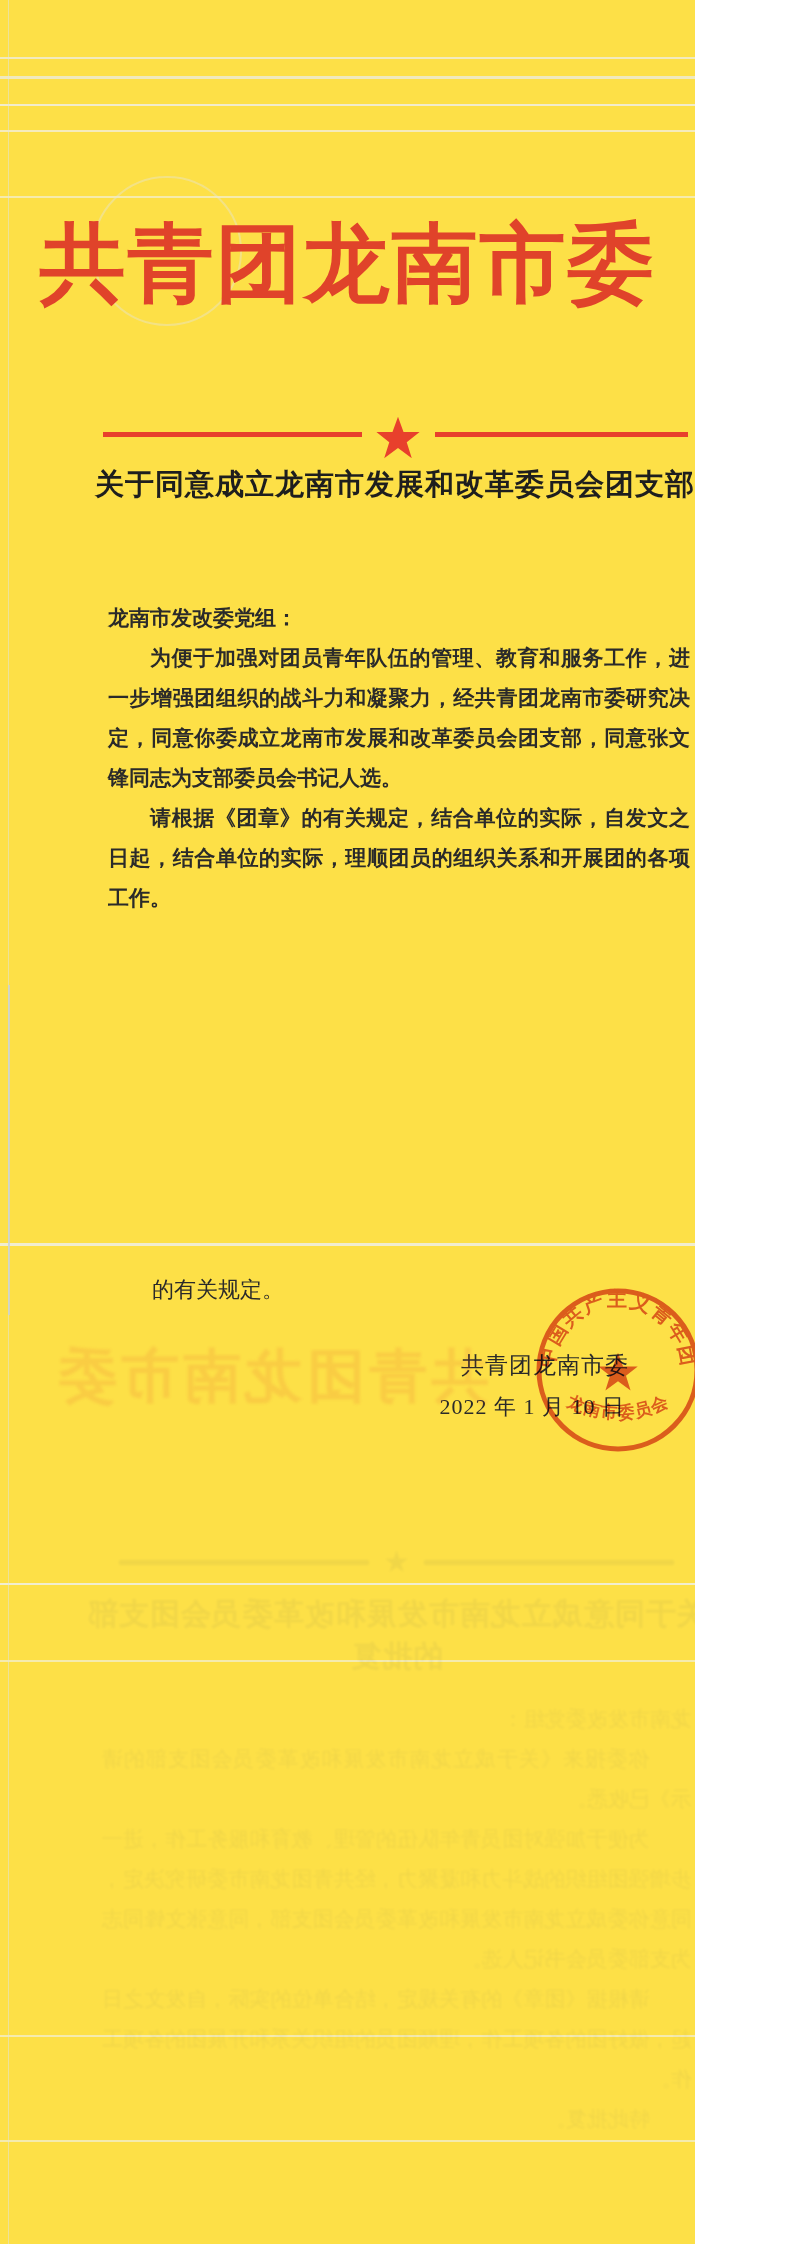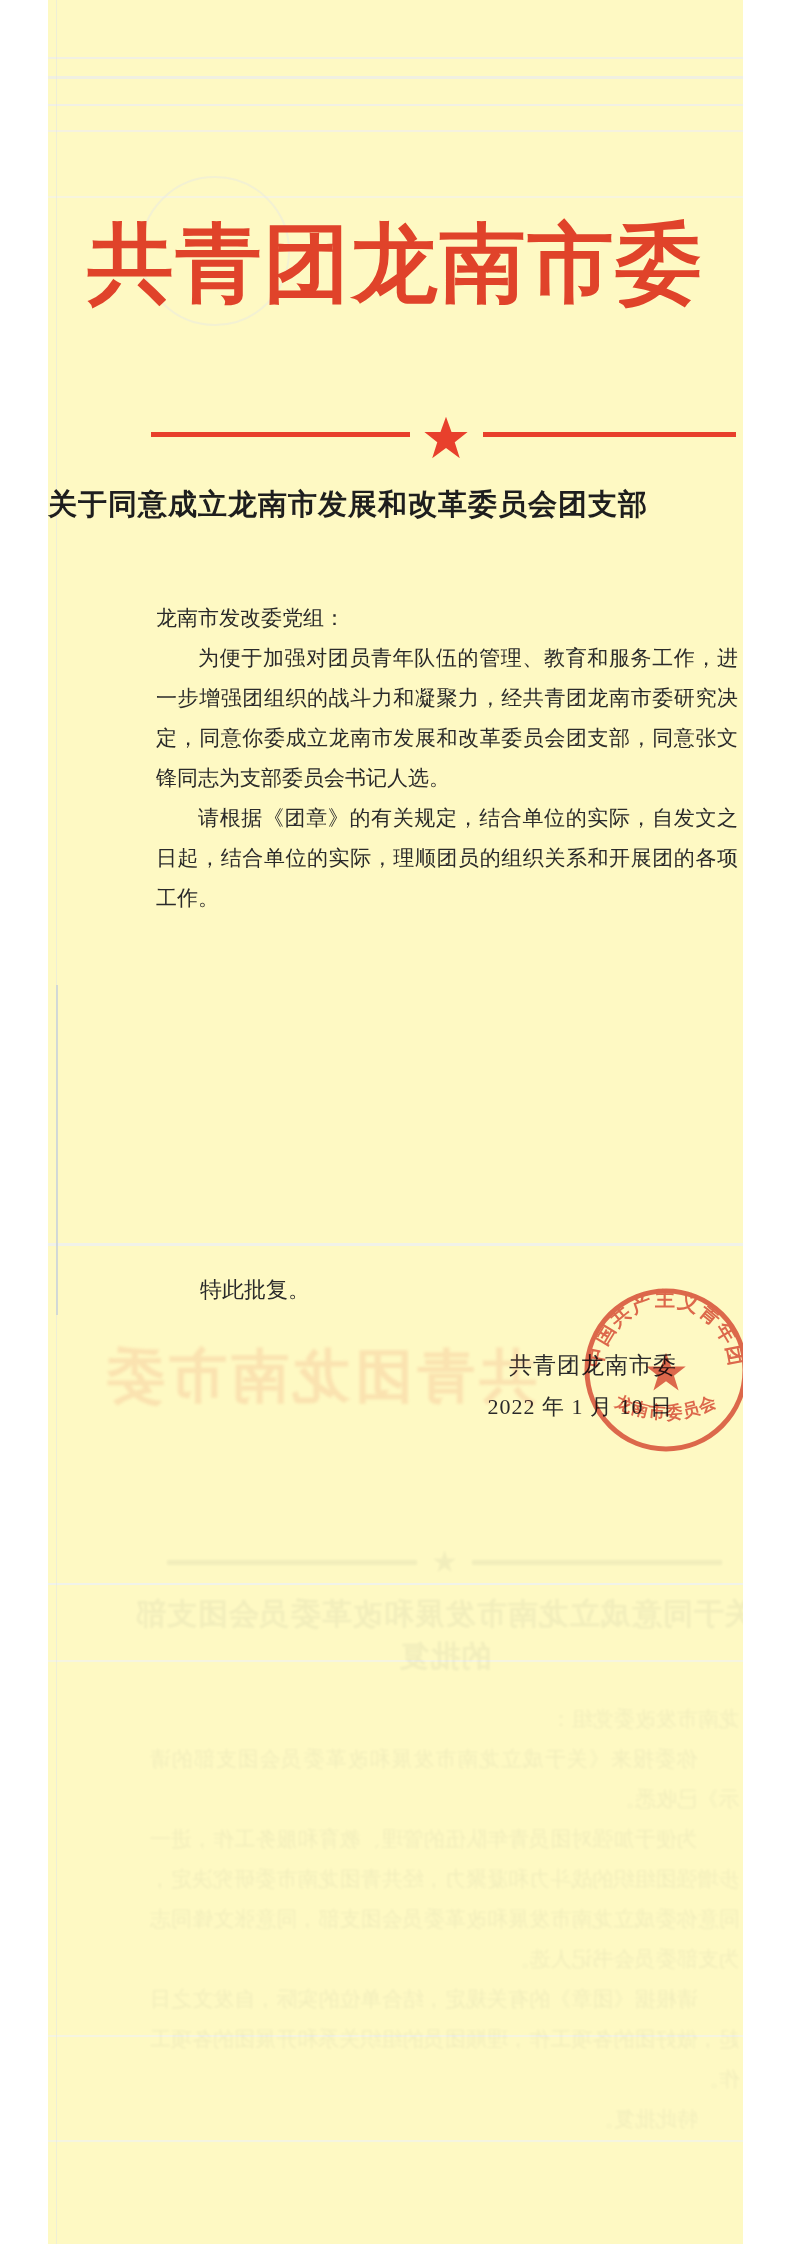--- a/index.html
+++ b/index.html
@@ -1,23 +1,22 @@
 <!DOCTYPE html>
 <html><head>
 <meta charset="utf-8">
 <style>
   html,body{margin:0;padding:0;background:#ffffff;}
   .page{
     position:relative;
     width:695px;height:2244px;
-    background:#fef9c3;
+    background:#fde047;
     overflow:hidden;
     font-family:"Liberation Serif", serif;
     color:#262626;
-    margin-left:48px;
   }
   
   .streak{position:absolute;left:0;width:100%;pointer-events:none;}
   .edge{position:absolute;pointer-events:none;}
   .ghost-seal-top{
     position:absolute;left:92px;top:176px;width:146px;height:146px;
     border:2px solid #e2e6ea;border-radius:50%;opacity:.38;
   }
   
   .letterhead{
@@ -28,33 +27,33 @@
     font-size:86px;line-height:112px;
     letter-spacing:2px;
     color:#e0432a;
   }
   .rule{position:absolute;top:432px;height:5px;background:#e8402c;}
   .rule.left{left:103px;width:259px;}
   .rule.right{left:435px;width:253px;}
   .star-main{position:absolute;left:375px;top:415px;width:46px;height:46px;}
   
   .doc-title{
-    position:absolute;top:484px;left:0;width:100%;
-    text-align:left;
+    position:absolute;top:464px;left:0;width:100%;
+    text-align:right;
     font-family:"Liberation Sans", sans-serif;
     font-weight:700;font-size:29px;line-height:40px;
     color:#1e1e1e;letter-spacing:1px;
   }
   
   .body-block{
     position:absolute;top:598px;left:108px;width:582px;
     font-size:21px;line-height:40px;color:#2a2a2a;
     text-align:justify;
   }
-  .body-block p{margin:0;text-indent:2em;}
+  .body-block p{margin:0;text-indent:2em;font-weight:bold;}
   .body-block p.salutation{text-indent:0;}
   .closing{
     position:absolute;top:1270px;left:108px;width:400px;
     font-size:22px;line-height:40px;text-indent:2em;color:#2a2a2a;
   }
   
   .sig-name{
     position:absolute;top:1350px;right:66px;
     font-size:23px;letter-spacing:1px;color:#2a2a2a;
   }
@@ -128,21 +127,21 @@
   <div class="doc-title">
     <div>关于同意成立龙南市发展和改革委员会团支部</div>
   </div>
 
   <div class="body-block">
     <p class="salutation">龙南市发改委党组：</p>
     <p>为便于加强对团员青年队伍的管理、教育和服务工作，进一步增强团组织的战斗力和凝聚力，经共青团龙南市委研究决定，同意你委成立龙南市发展和改革委员会团支部，同意张文锋同志为支部委员会书记人选。</p>
     <p>请根据《团章》的有关规定，结合单位的实际，自发文之日起，结合单位的实际，理顺团员的组织关系和开展团的各项工作。</p>
   </div>
 
-  <div class="closing">特此批复。</div>
+  <div class="closing">的有关规定。</div>
 
   <div class="sig-name">共青团龙南市委</div>
   <div class="sig-date">2022 年 1 月 10 日</div>
 
   <svg class="seal" viewBox="0 0 172 172">
     <circle cx="86" cy="86" r="79" fill="none" stroke="#d6493f" stroke-width="5"></circle>
     <path id="sealArcTop" d="M 28,113 A 64,64 0 1 1 144,113" fill="none"></path>
     <text font-size="20" fill="#d6493f" letter-spacing="2">
       <textPath href="#sealArcTop" startOffset="50%" text-anchor="middle">中国共产主义青年团</textPath>
     </text>

